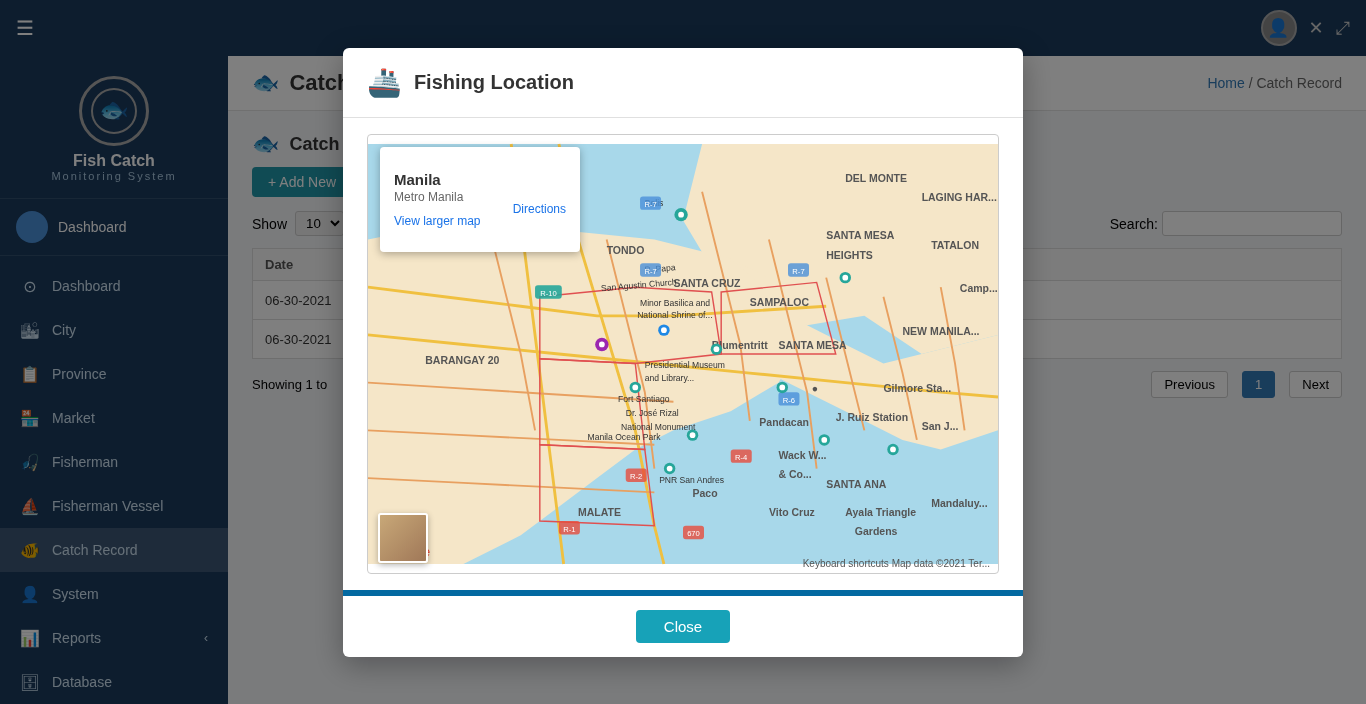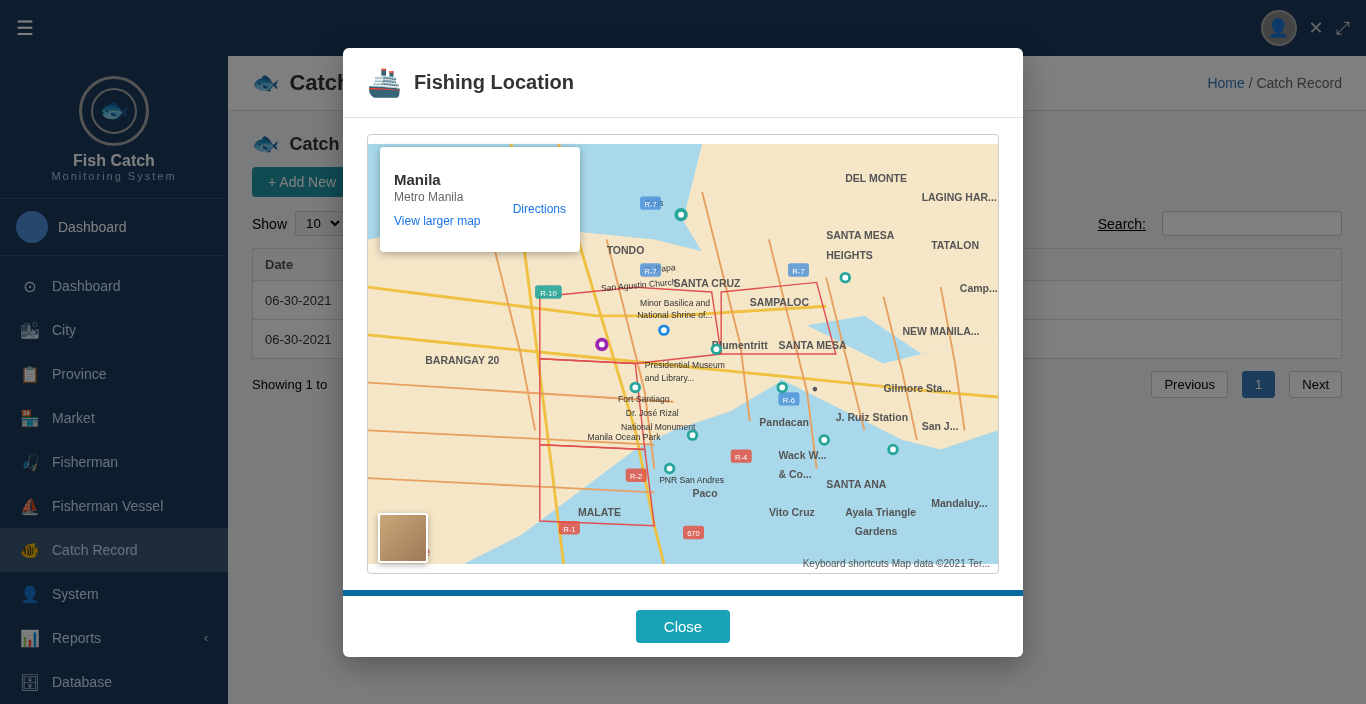--- a/index.html
+++ b/index.html
@@ -75,21 +75,21 @@
     .content-body { padding: 20px 24px; }
     .section-header {
       display: flex; align-items: center; gap: 10px; margin-bottom: 10px;
     }
     .table-controls {
       display: flex; align-items: center; justify-content: space-between;
       margin-bottom: 12px;
     }
     .show-select { display: flex; align-items: center; gap: 8px; font-size: 14px; }
     .show-select select { border: 1px solid #ccc; padding: 3px 6px; border-radius: 3px; }
-    .search-box { display: flex; align-items: center; gap: 16px; font-size: 14px; text-decoration: underline; }
+    .search-box { display: flex; align-items: center; gap: 4px; font-size: 14px; }
     .search-box input { border: 1px solid #ccc; padding: 4px 8px; border-radius: 3px; width: 180px; }
     .data-table { width: 100%; border-collapse: collapse; font-size: 13px; background: #fff; }
     .data-table th { background: #f8f8f8; border: 1px solid #ddd; padding: 8px 12px; text-align: left; color: #555; }
     .data-table td { border: 1px solid #ddd; padding: 8px 12px; color: #333; }
     .action-btns { display: flex; gap: 6px; }
     .btn-location { background: #5bc0de; color: #fff; border: none; padding: 4px 10px; border-radius: 3px; cursor: pointer; font-size: 12px; }
     .btn-update { background: #5cb85c; color: #fff; border: none; padding: 4px 10px; border-radius: 3px; cursor: pointer; font-size: 12px; }
     .btn-delete { background: #d9534f; color: #fff; border: none; padding: 4px 10px; border-radius: 3px; cursor: pointer; font-size: 12px; }
     .table-footer { display: flex; align-items: center; justify-content: space-between; margin-top: 12px; font-size: 13px; }
     .pagination { display: flex; align-items: center; gap: 14px; }

